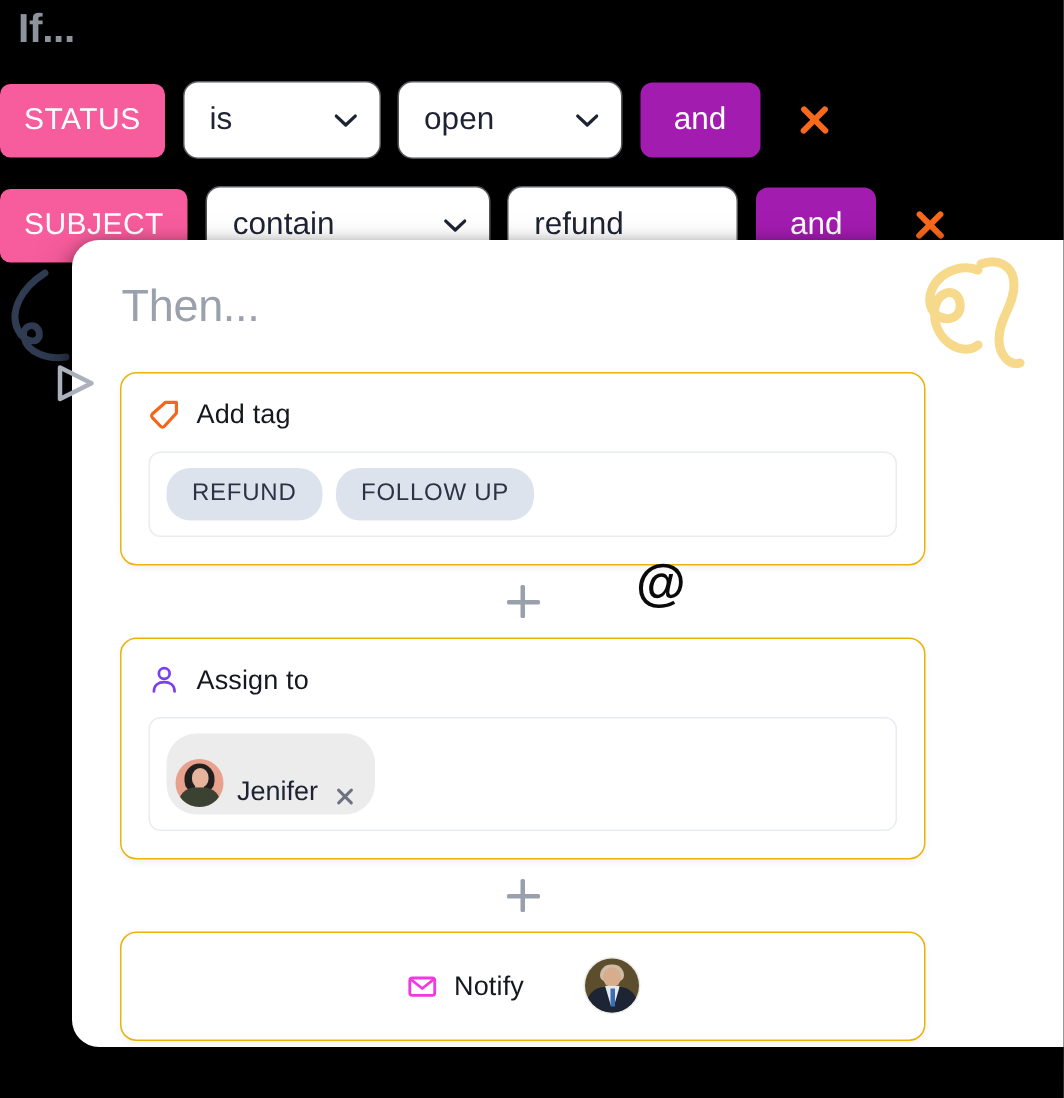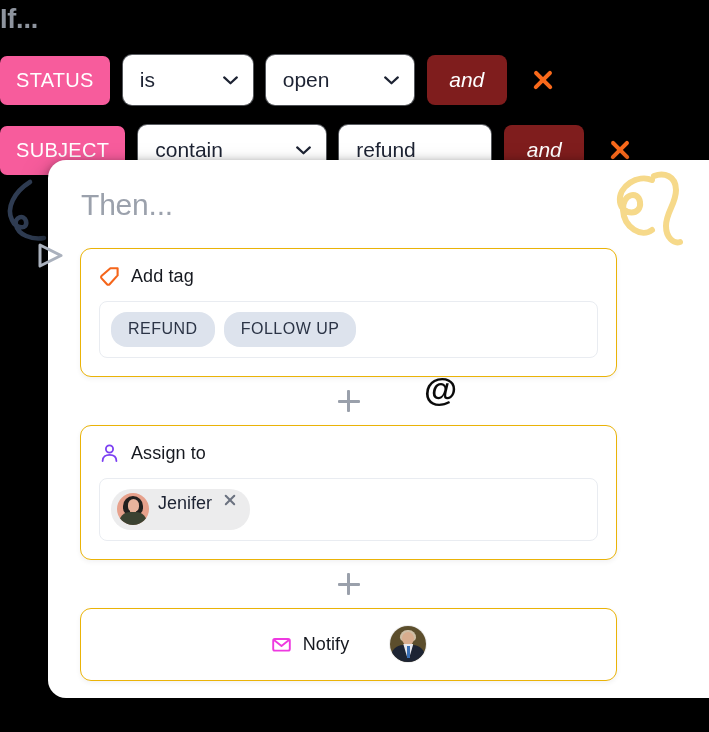--- a/index.html
+++ b/index.html
@@ -16,21 +16,21 @@
   #stage {
     position: relative;
     width: 709px;
     height: 732px;
     background: #000000;
   }
 
   
   .if-label {
     position: absolute;
-    left: 0px;
+    left: 12px;
     top: 2px;
     font-size: 27px;
     font-weight: 700;
     color: #8e949e;
     letter-spacing: -0.2px;
     line-height: 34px;
   }
 
   .cond-row {
     position: absolute;
@@ -74,32 +74,31 @@
   .chev {
     display: inline-block;
     width: 15px;
     height: 9px;
     margin-left: 12px;
     flex: 0 0 auto;
   }
   .chev svg { display: block; }
 
   .and-btn {
-    background: #7f1d1d;
+    background: #a21caf;
     color: #ffffff;
     font-size: 21px;
     border-radius: 8px;
     height: 50px;
     min-width: 80px;
     display: flex;
     align-items: center;
     justify-content: center;
     padding: 0 16px;
     line-height: 50px;
-    font-style: italic;
   }
 
   .x-btn {
     width: 26px;
     height: 26px;
     position: relative;
     margin-left: 10px;
     flex: 0 0 auto;
   }
   .x-btn::before, .x-btn::after {
@@ -211,23 +210,23 @@
     letter-spacing: 0.5px;
     padding: 8px 17px 9px 17px;
     line-height: 18px;
     white-space: nowrap;
   }
 
   .person-chip {
     background: #ececed;
     border-radius: 20px;
     display: flex;
-    align-items: flex-start;
+    align-items: flex-end;
     gap: 9px;
-    padding: 4px 13px 5px 6px;
+    padding: 17px 13px 5px 6px;
   }
   .person-chip .pname {
     font-size: 18px;
     color: #1d2333;
   }
   .chip-x {
     width: 14px; height: 14px; position: relative; margin-left: 2px;
     flex: 0 0 auto;
   }
   .chip-x::before, .chip-x::after {

